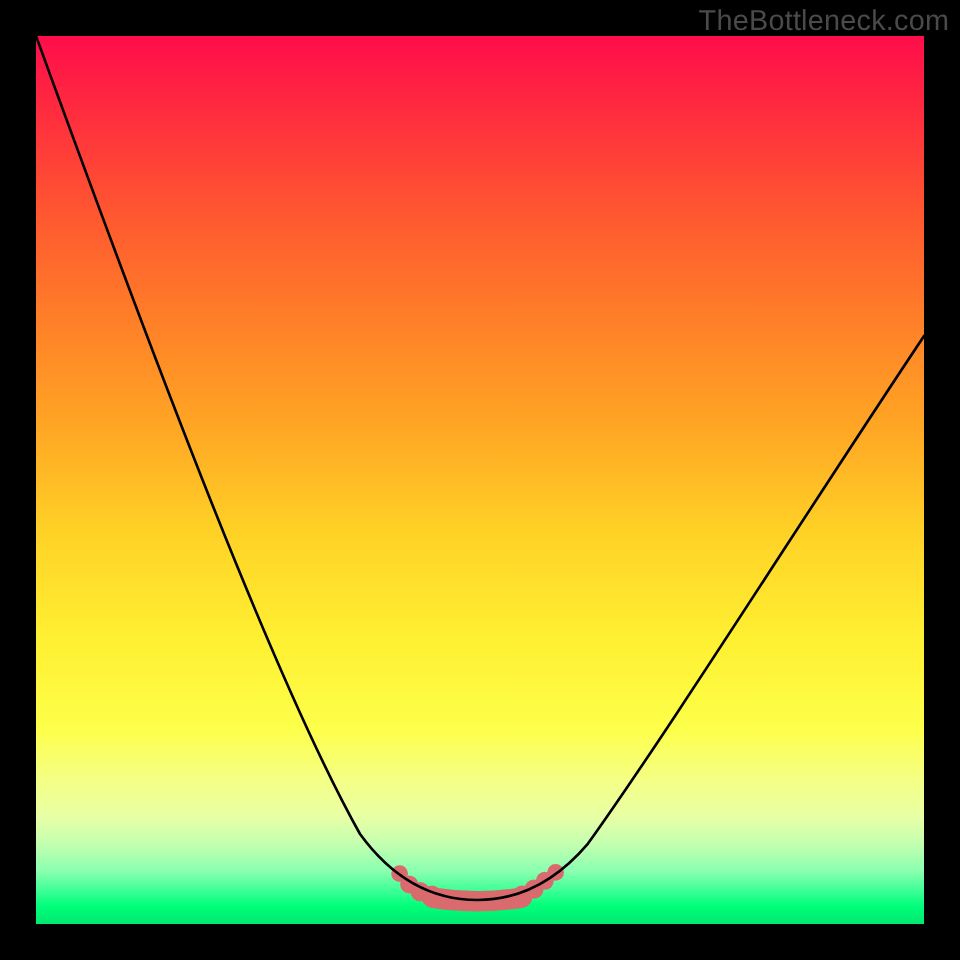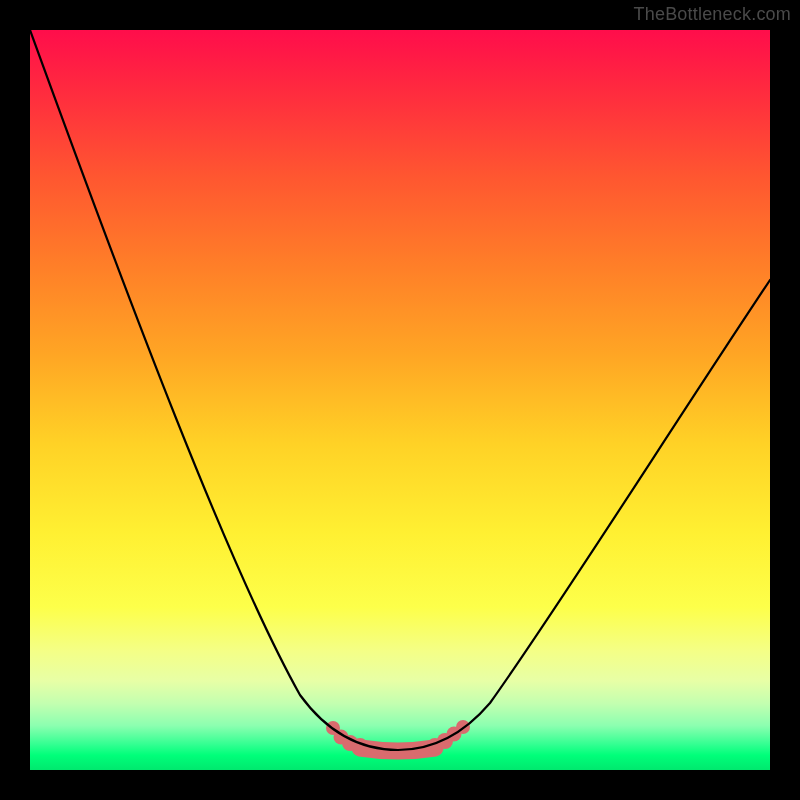--- a/index.html
+++ b/index.html
@@ -37,21 +37,21 @@
       #34ff92 96.5%,
       #00ff7a 98%,
       #00e86e 100%
     );
   }
   .watermark {
     position: absolute;
     top: 4px;
     right: 9px;
     font-family: Arial, Helvetica, sans-serif;
-    font-size: 18px;
+    font-size: 24px;
     font-weight: 400;
     color: #4a4a4a;
     letter-spacing: 0.2px;
   }
   svg.curves {
     position: absolute;
     inset: 0;
   }
 </style>
 </head>

